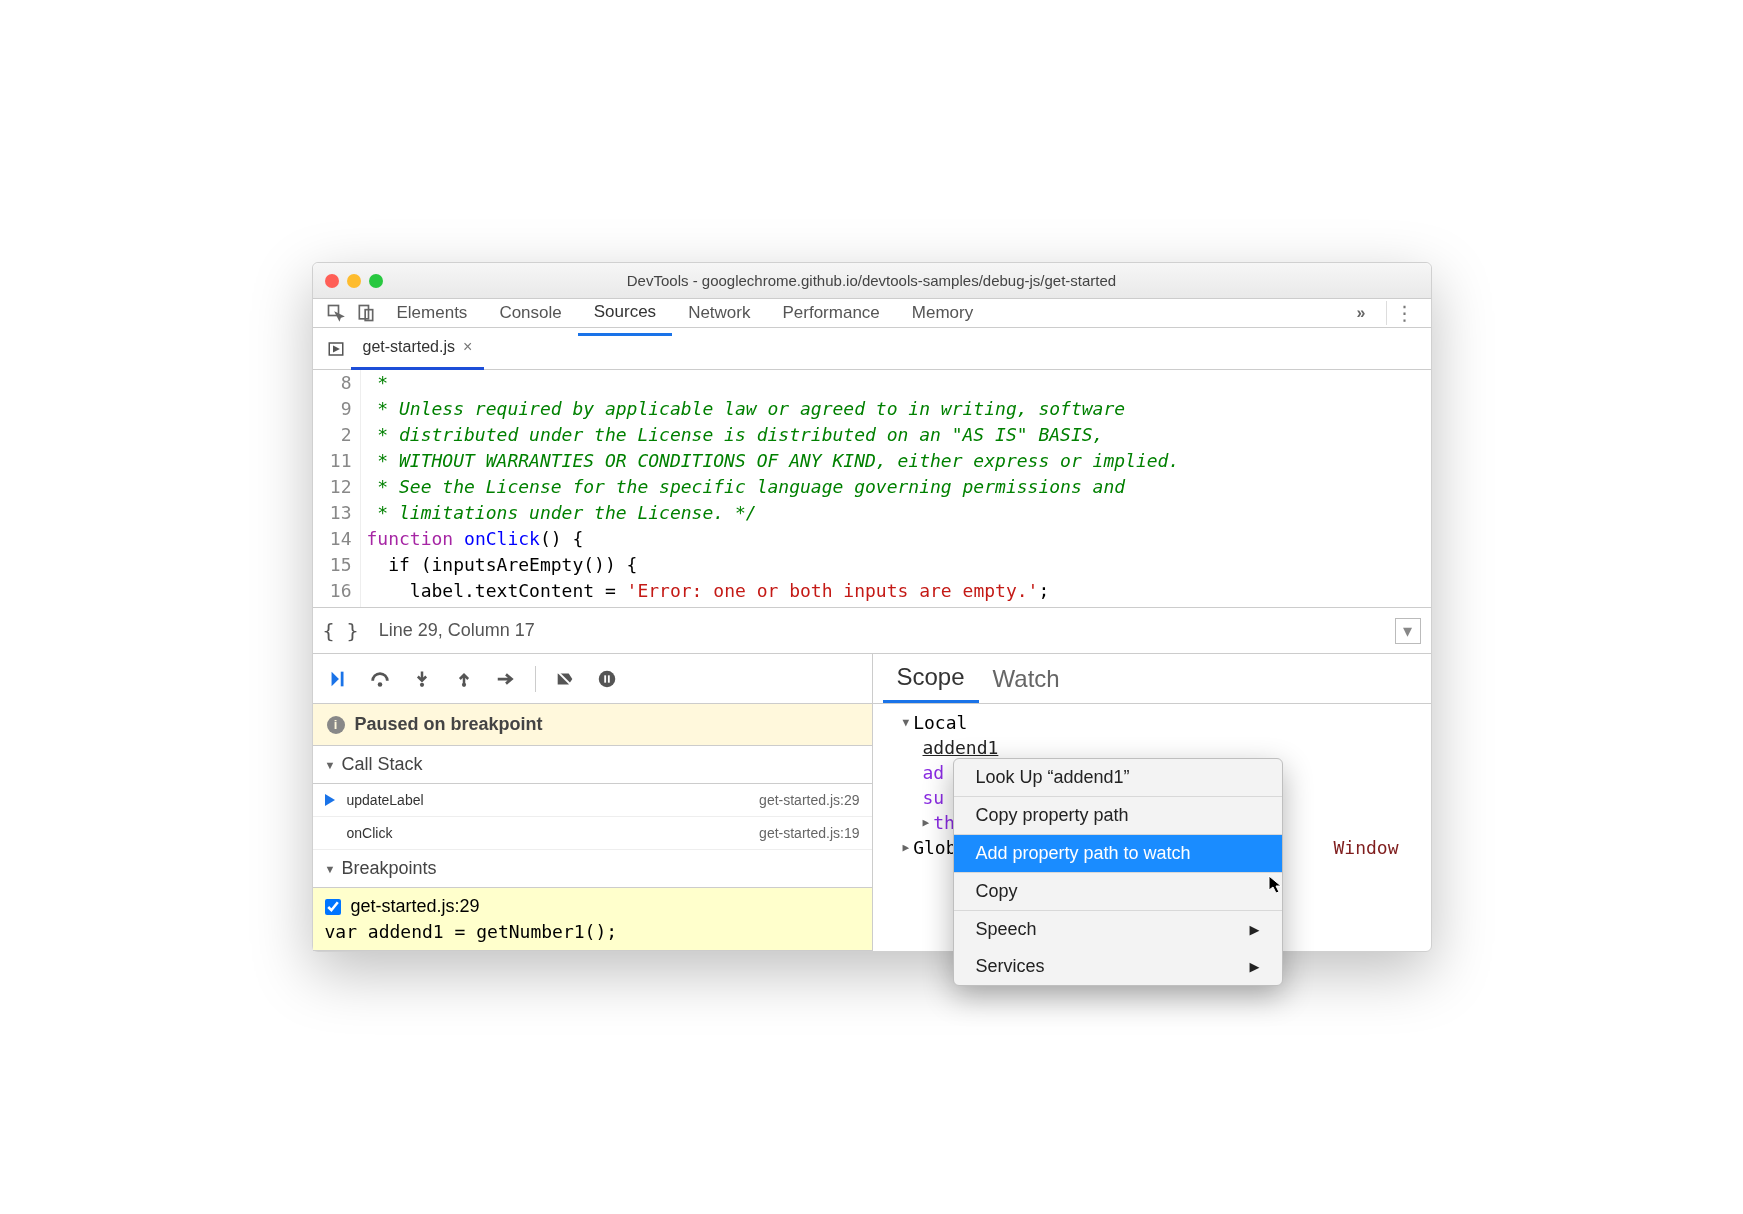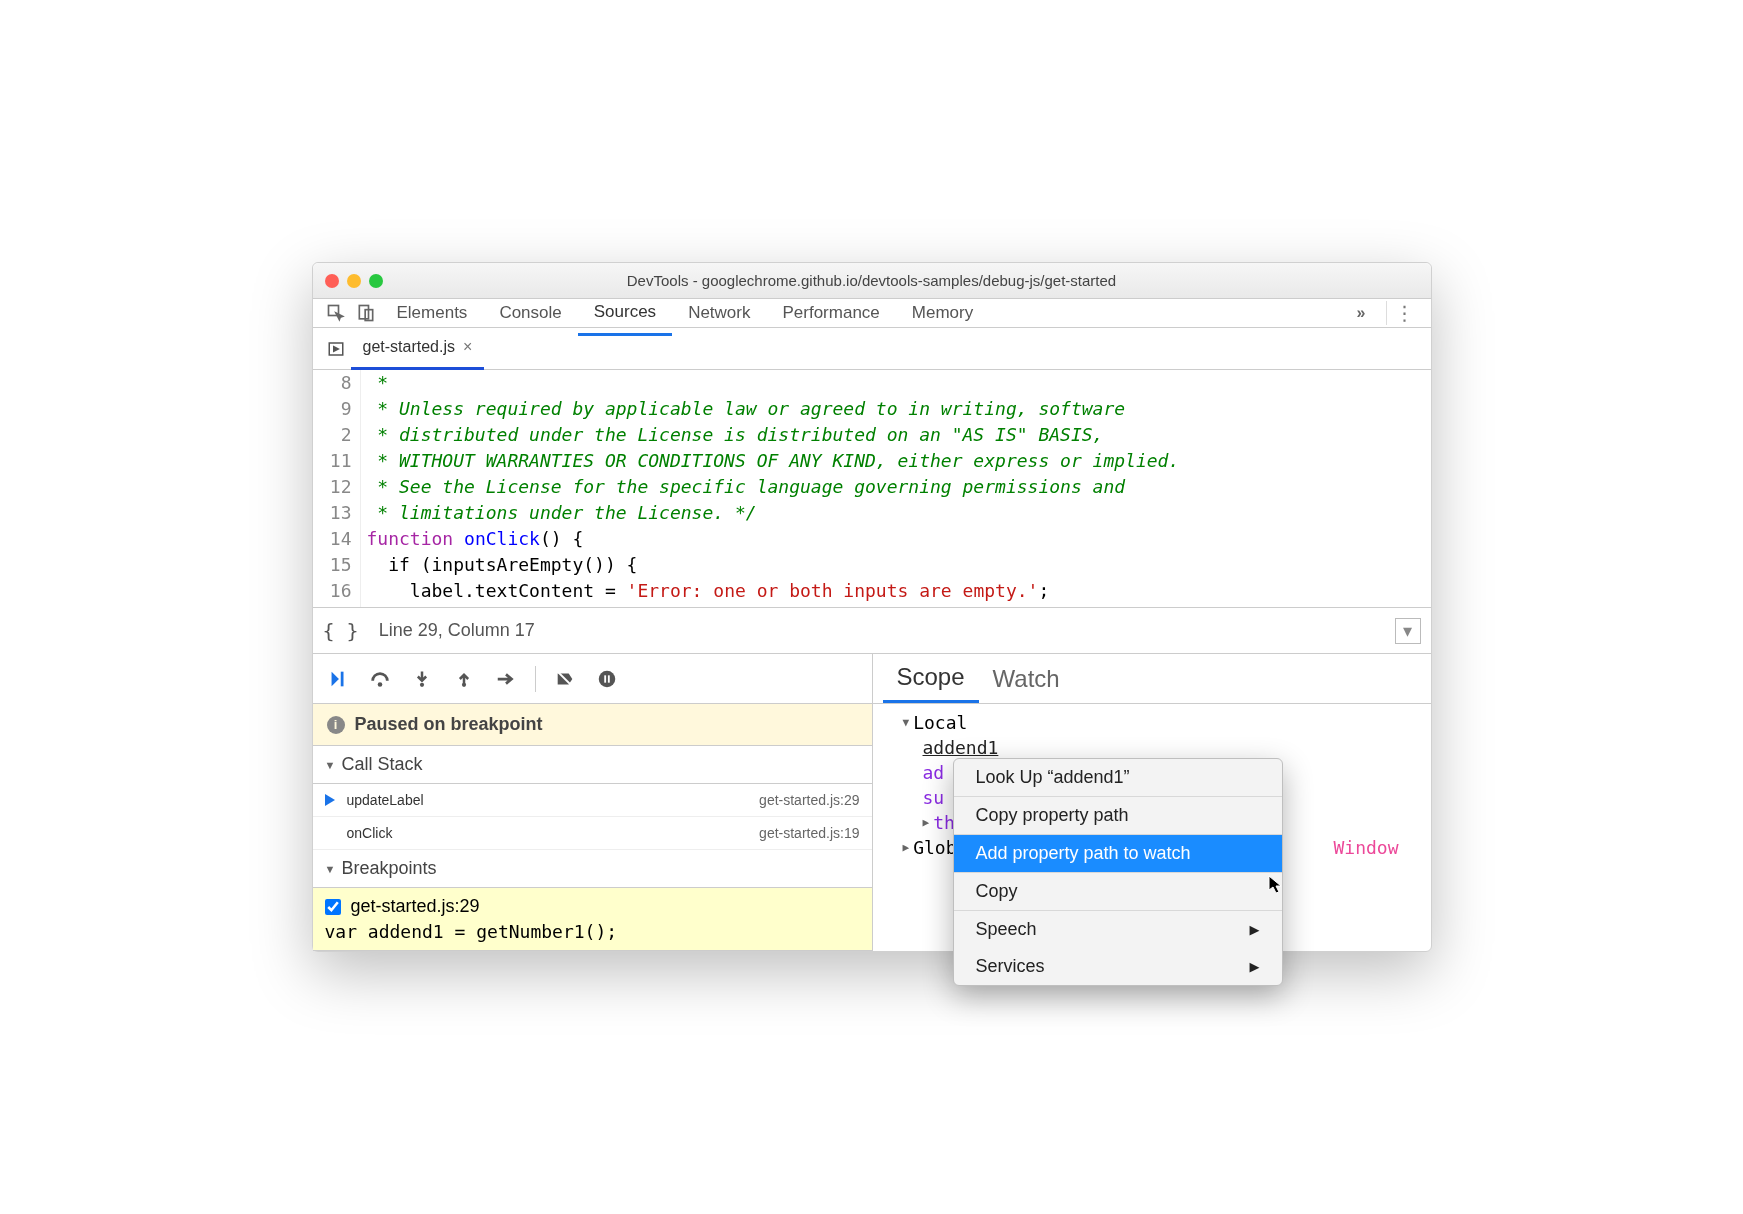--- a/index.html
+++ b/index.html
@@ -144,21 +144,21 @@
   display:flex; align-items:center;
 }
 .scope-tab.active { color: #333; border-bottom: 3px solid #1a73e8; }
 
 .scope-body { padding: 6px 0; font-family: Menlo, Monaco, monospace; font-size: 18px; }
 .scope-line { padding: 2px 12px; display:flex; align-items:center; gap:4px; }
 .indent1 { padding-left: 30px; }
 .indent2 { padding-left: 50px; }
 .var-name { color: #8a2be2; }
 .var-sel { color: #222; text-decoration: underline; background: #fff; }
-.obj-ref { color: #ec4899; }
+.obj-ref { color: #7f1d1d; }
 .global-val { margin-left: auto; padding-right: 20px; }
 
 .context-menu {
   position: absolute;
   left: 640px; top: 495px;
   width: 330px;
   background: #f3f3f3;
   border: 1px solid #bfbfbf;
   border-radius: 6px;
   box-shadow: 0 10px 30px rgba(0,0,0,0.3);

